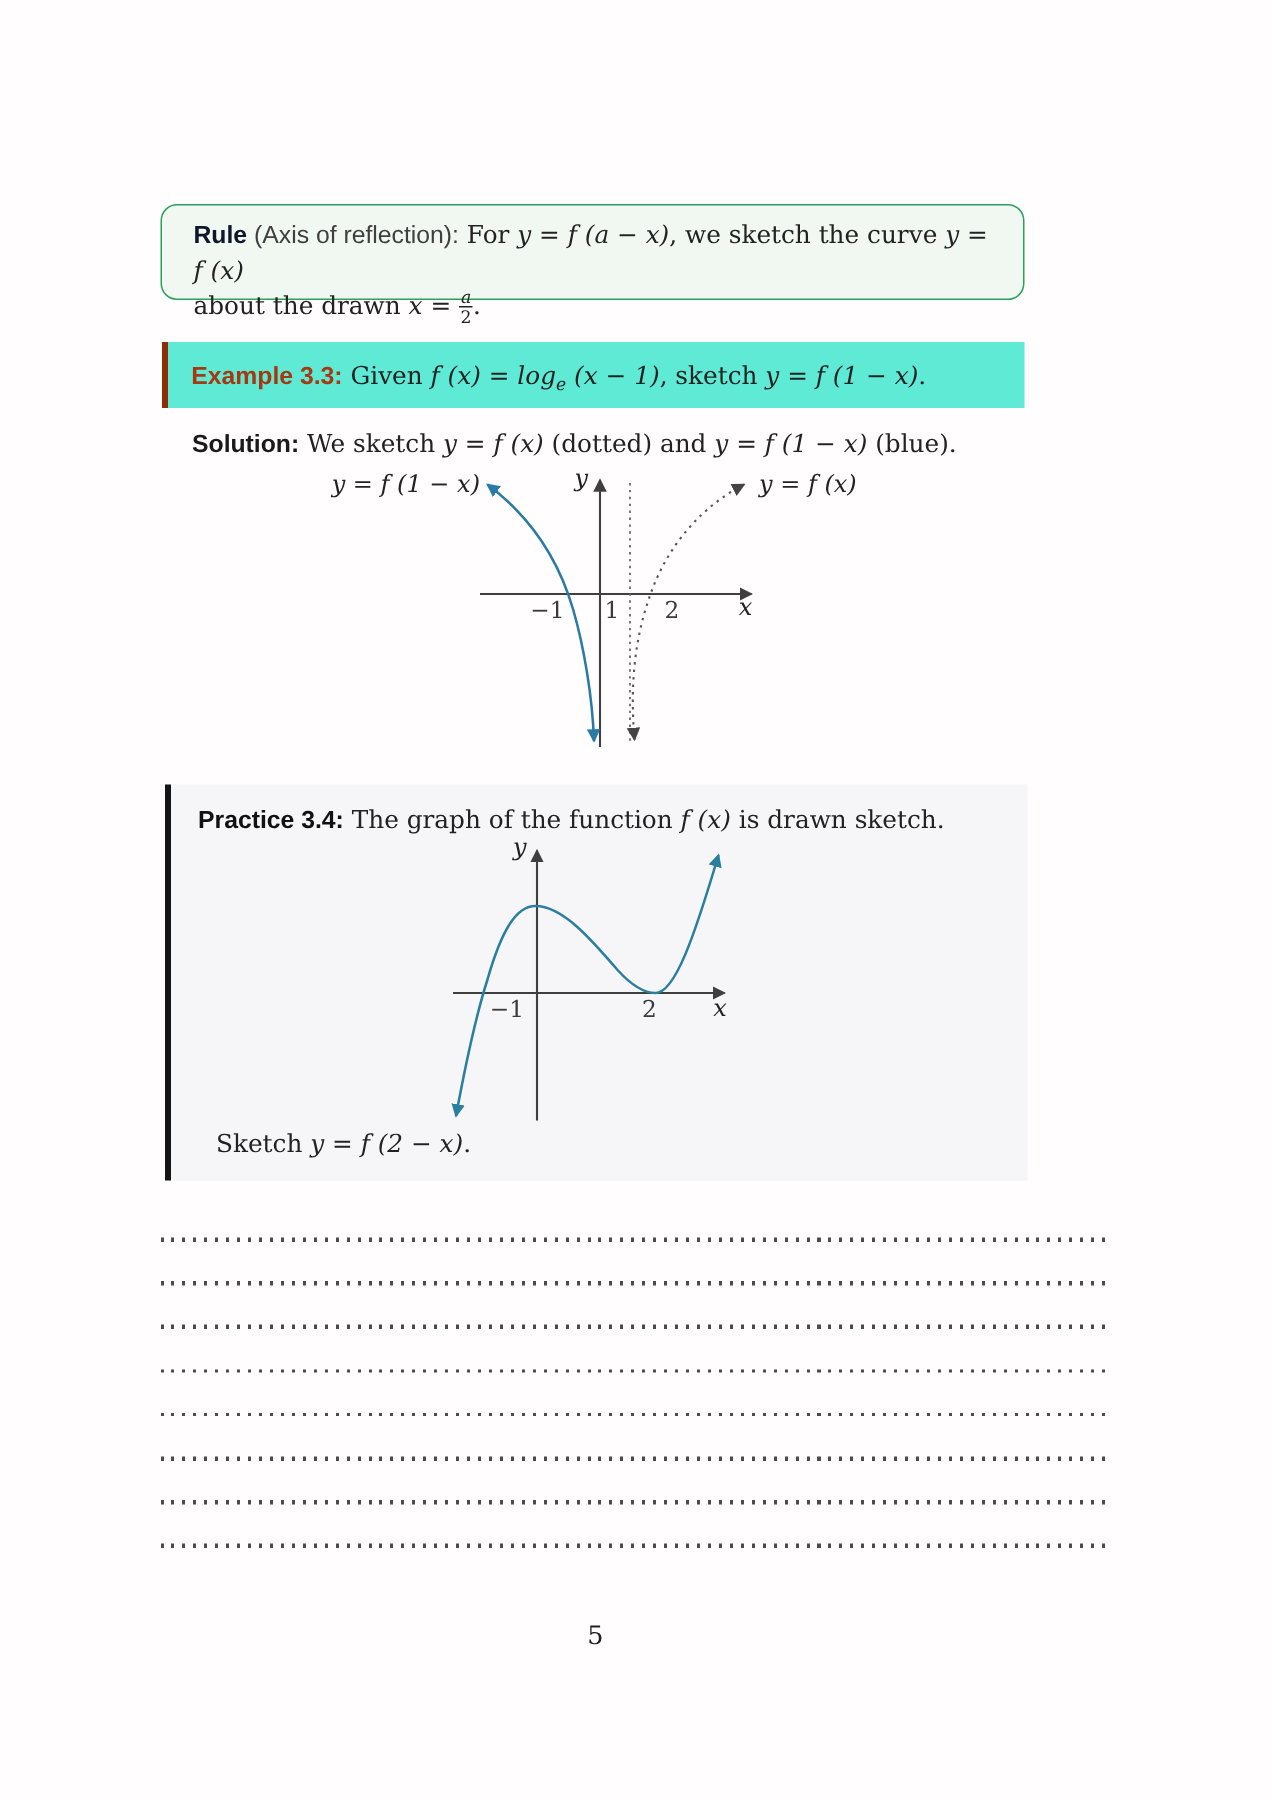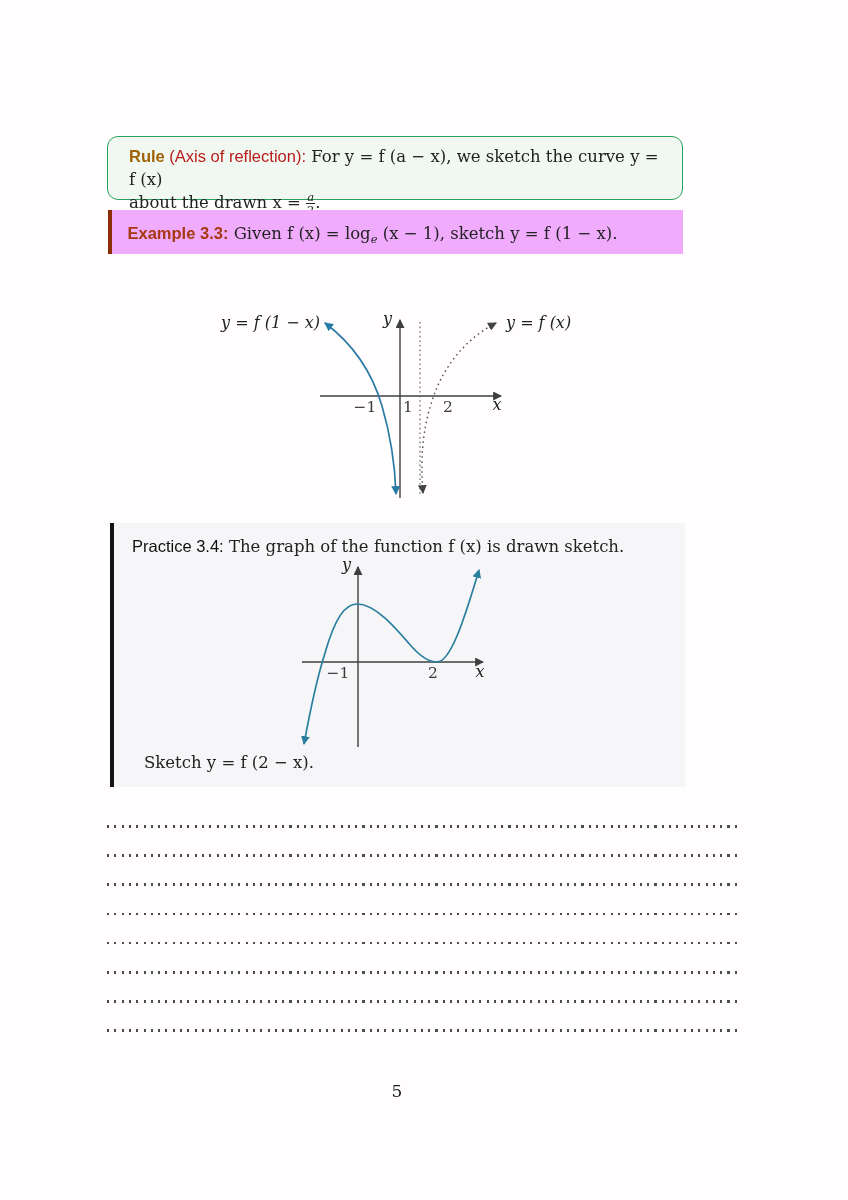--- a/index.html
+++ b/index.html
@@ -3,51 +3,51 @@
 <meta charset="utf-8">
 <style>
   * { margin:0; padding:0; box-sizing:border-box; }
   html,body { background:#e8e8e8; }
   .page {
     position:relative; width:848px; height:1200px; margin:0 auto;
     background:#fffdfd; overflow:hidden;
     font-family:"DejaVu Serif", serif; color:#222; font-size:16.5px;
   }
   .sans { font-family:"Liberation Sans", sans-serif; }
-  .m { }
+  .m { font-style:italic; }
   p { margin:0; }
 
   
   .rule-box {
     position:absolute; left:107px; top:136px; width:576px; height:64px;
     border:1.6px solid #2aa15f; border-radius:11px; background:#f0f8f1;
     padding:8px 18px 0 21px; line-height:23px;
   }
-  .rule-title { font-weight:bold; color:#a16207; }
-  .rule-subtitle { color:#b91c1c; }
+  .rule-title { font-weight:bold; color:#0f172a; }
+  .rule-subtitle { color:#404040; }
 
   
   .example-box {
-    position:absolute; left:108px; top:210px; width:575px; height:44px;
-    background:#f0abfc; border-left:4.5px solid #8f2c08;
+    position:absolute; left:108px; top:228px; width:575px; height:44px;
+    background:#5eead4; border-left:4.5px solid #8f2c08;
     padding:13px 10px 0 15.5px; line-height:20px;
   }
   .example-label { font-weight:bold; color:#a63812; }
 
   
   .solution-line { position:absolute; left:128px; top:286px; width:545px; }
   .solution-label { font-weight:bold; color:#1a1a1a; }
 
   
   .practice-box {
     position:absolute; left:110px; top:523px; width:575px; height:264px;
     background:#f6f6f8; border-left:4.5px solid #141414;
     padding:13px 10px 0 18px; line-height:21px;
   }
-  .practice-label { font-weight:normal; color:#111; }
+  .practice-label { font-weight:bold; color:#111; }
   .sketch-line { position:absolute; left:30px; top:229px; }
 
   
   .fig { position:absolute; }
   .fig-solution { left:220px; top:306px; }
   .fig-practice { left:295px; top:558px; }
   svg text { font-family:"DejaVu Serif", serif; font-size:15.5px; fill:#3a3a3a; }
   svg text.lbl { font-size:16px; font-style:italic; fill:#222; }
 
   
@@ -75,20 +75,21 @@
 
   <div class="rule-box">
     <p><span class="sans rule-title">Rule</span><span class="sans rule-subtitle"> (Axis of reflection):</span><span>  For </span><span class="m">y = f (a − x)</span><span>, we sketch the curve </span><span class="m">y = f (x)</span><br>
     <span>about the drawn </span><span class="m">x = </span><span class="frac"><span class="num">a</span><span class="den">2</span></span><span>.</span></p>
   </div>
 
   <div class="example-box">
     <p><span class="sans example-label">Example 3.3:</span><span> Given </span><span class="m">f (x) = log</span><span class="sub">e</span><span class="m"> (x − 1)</span><span>, sketch </span><span class="m">y = f (1 − x)</span><span>.</span></p>
   </div>
 
+  <p class="solution-line"><span class="sans solution-label">Solution:</span><span>  We sketch </span><span class="m">y = f (x)</span><span> (dotted) and </span><span class="m">y = f (1 − x)</span><span> (blue).</span></p>
 
   <svg class="fig fig-solution" width="370" height="200" viewBox="0 0 370 200">
     <defs>
       <marker id="m-ax1" markerWidth="9" markerHeight="9" refX="7" refY="4" orient="auto-start-reverse" markerUnits="userSpaceOnUse" viewBox="0 0 8 8">
         <path d="M0,0 L8,4 L0,8 z" fill="#3f3f3f"></path>
       </marker>
       <marker id="m-bl" markerWidth="9" markerHeight="9" refX="7" refY="4" orient="auto-start-reverse" markerUnits="userSpaceOnUse" viewBox="0 0 8 8">
         <path d="M0,0 L8,4 L0,8 z" fill="#2a7aa6"></path>
       </marker>
       <marker id="m-dt" markerWidth="9" markerHeight="9" refX="7" refY="4" orient="auto-start-reverse" markerUnits="userSpaceOnUse" viewBox="0 0 8 8">

